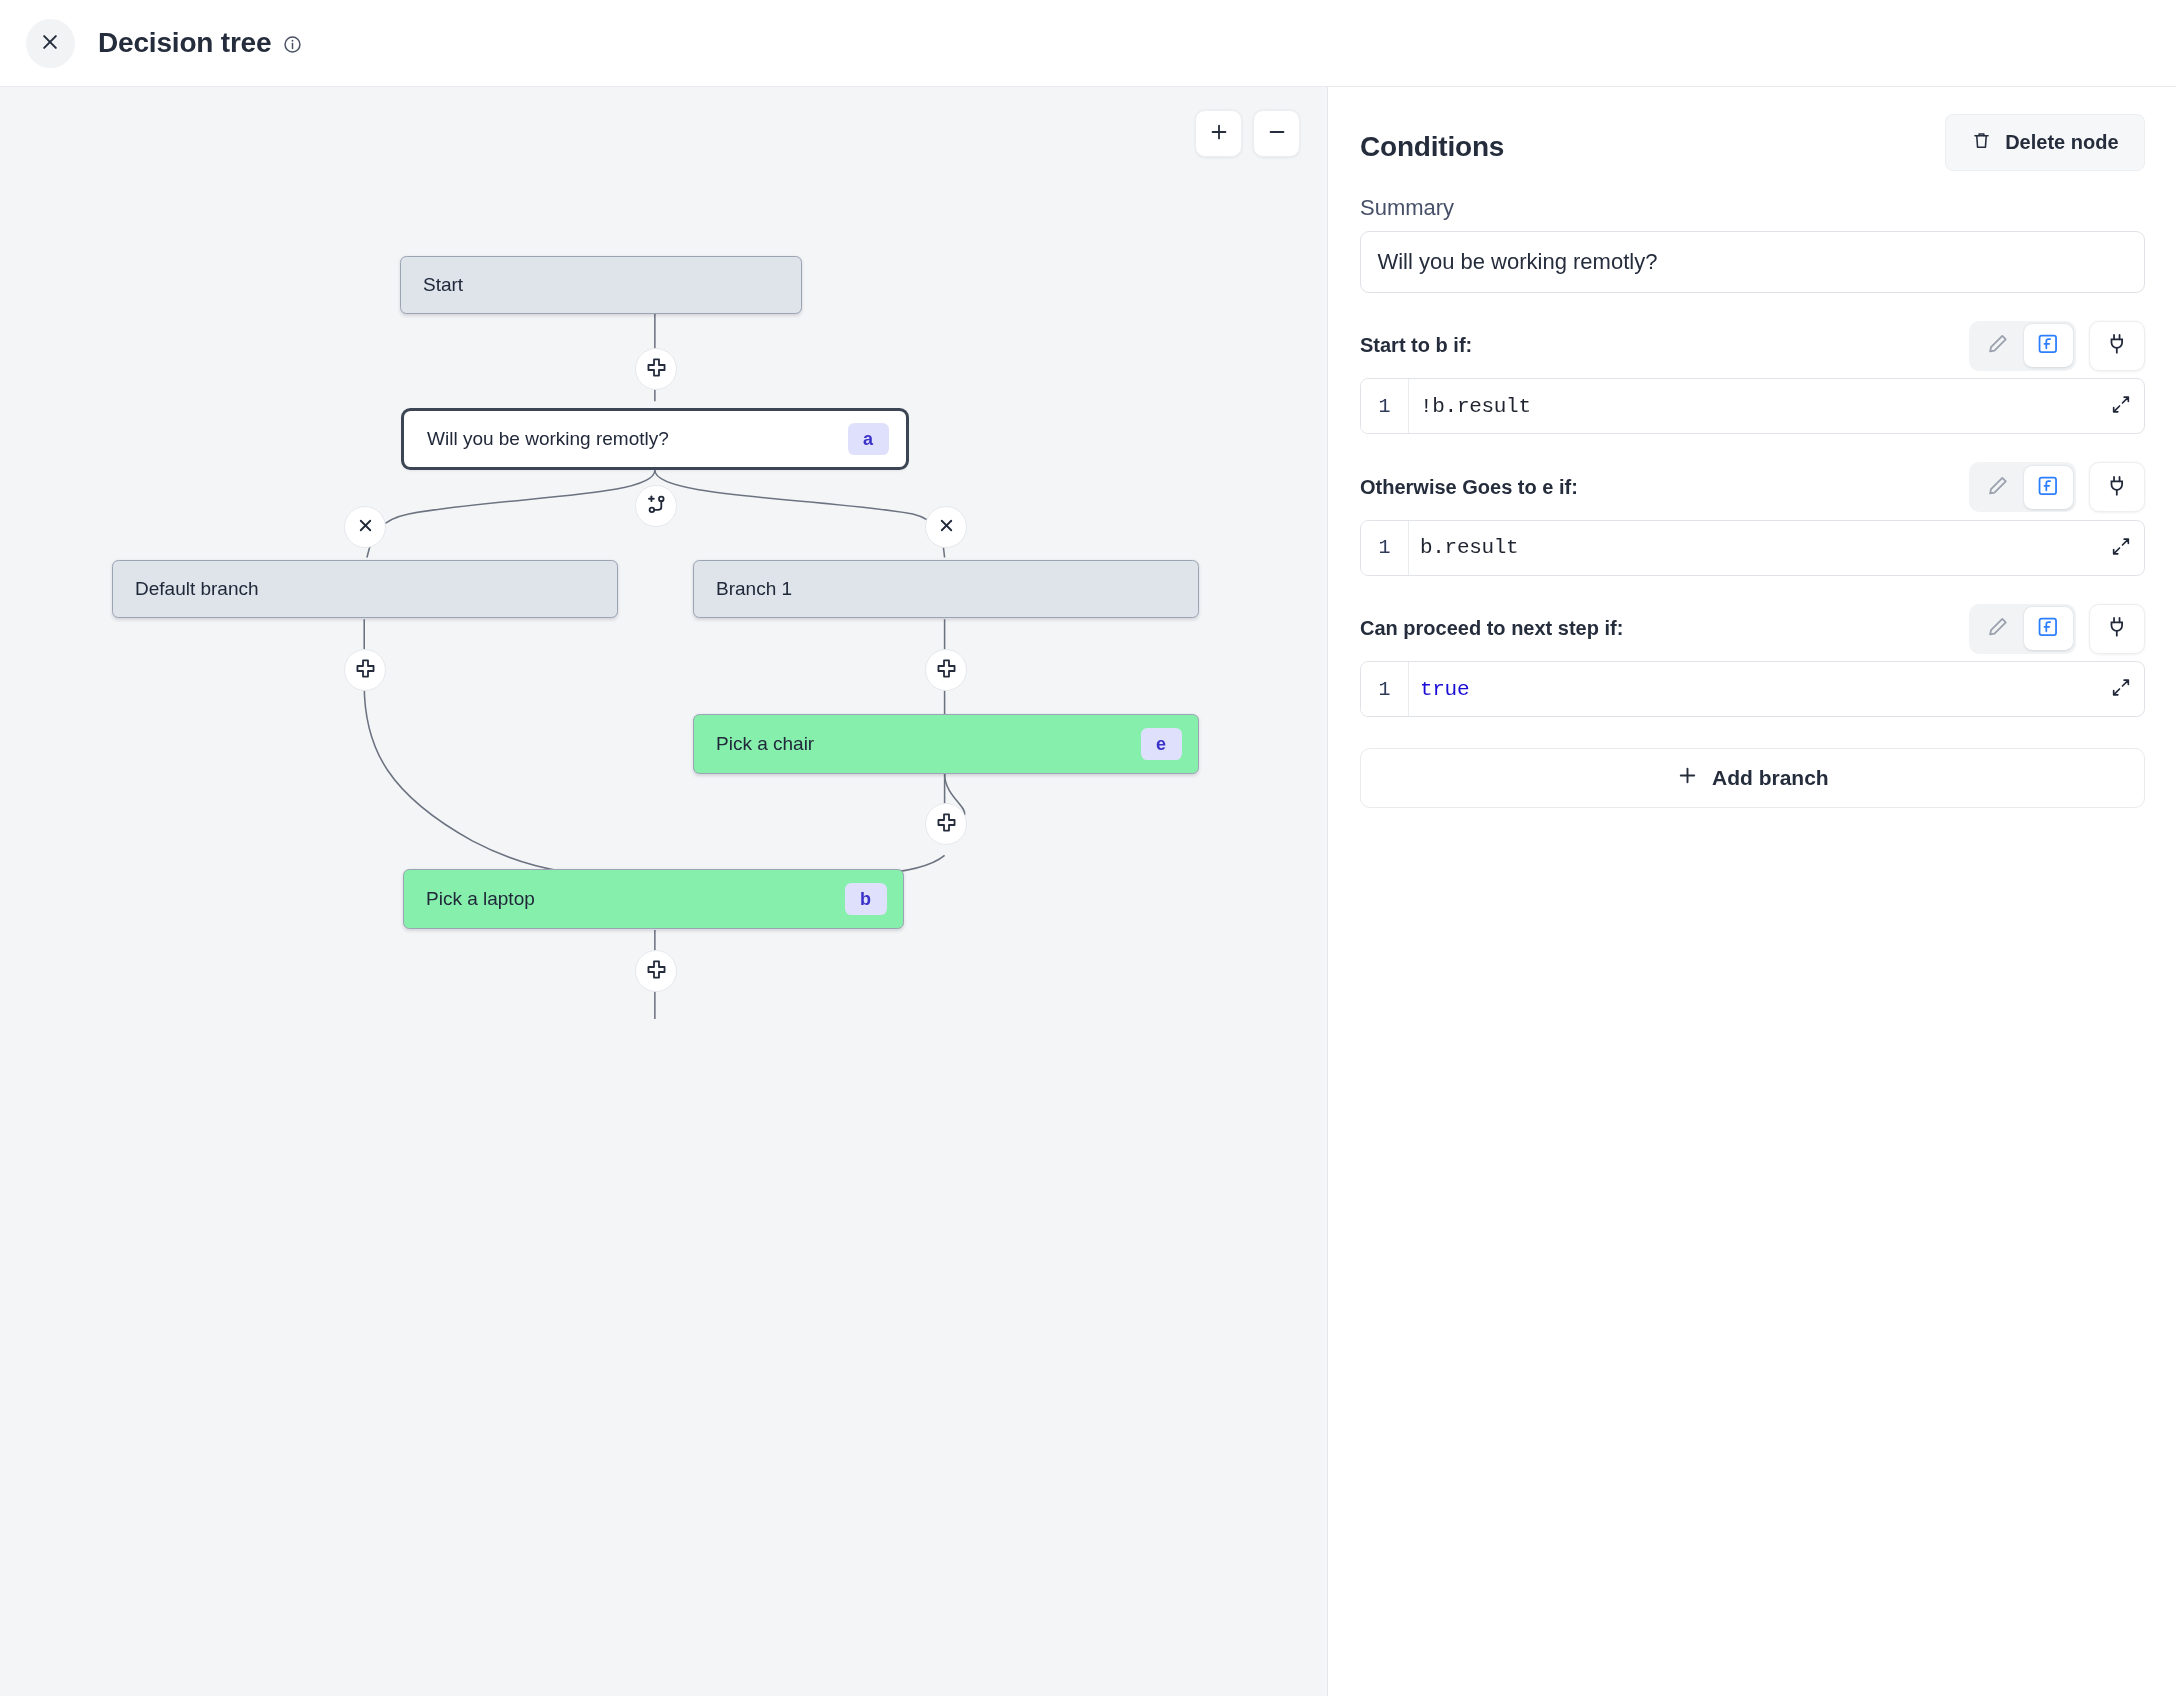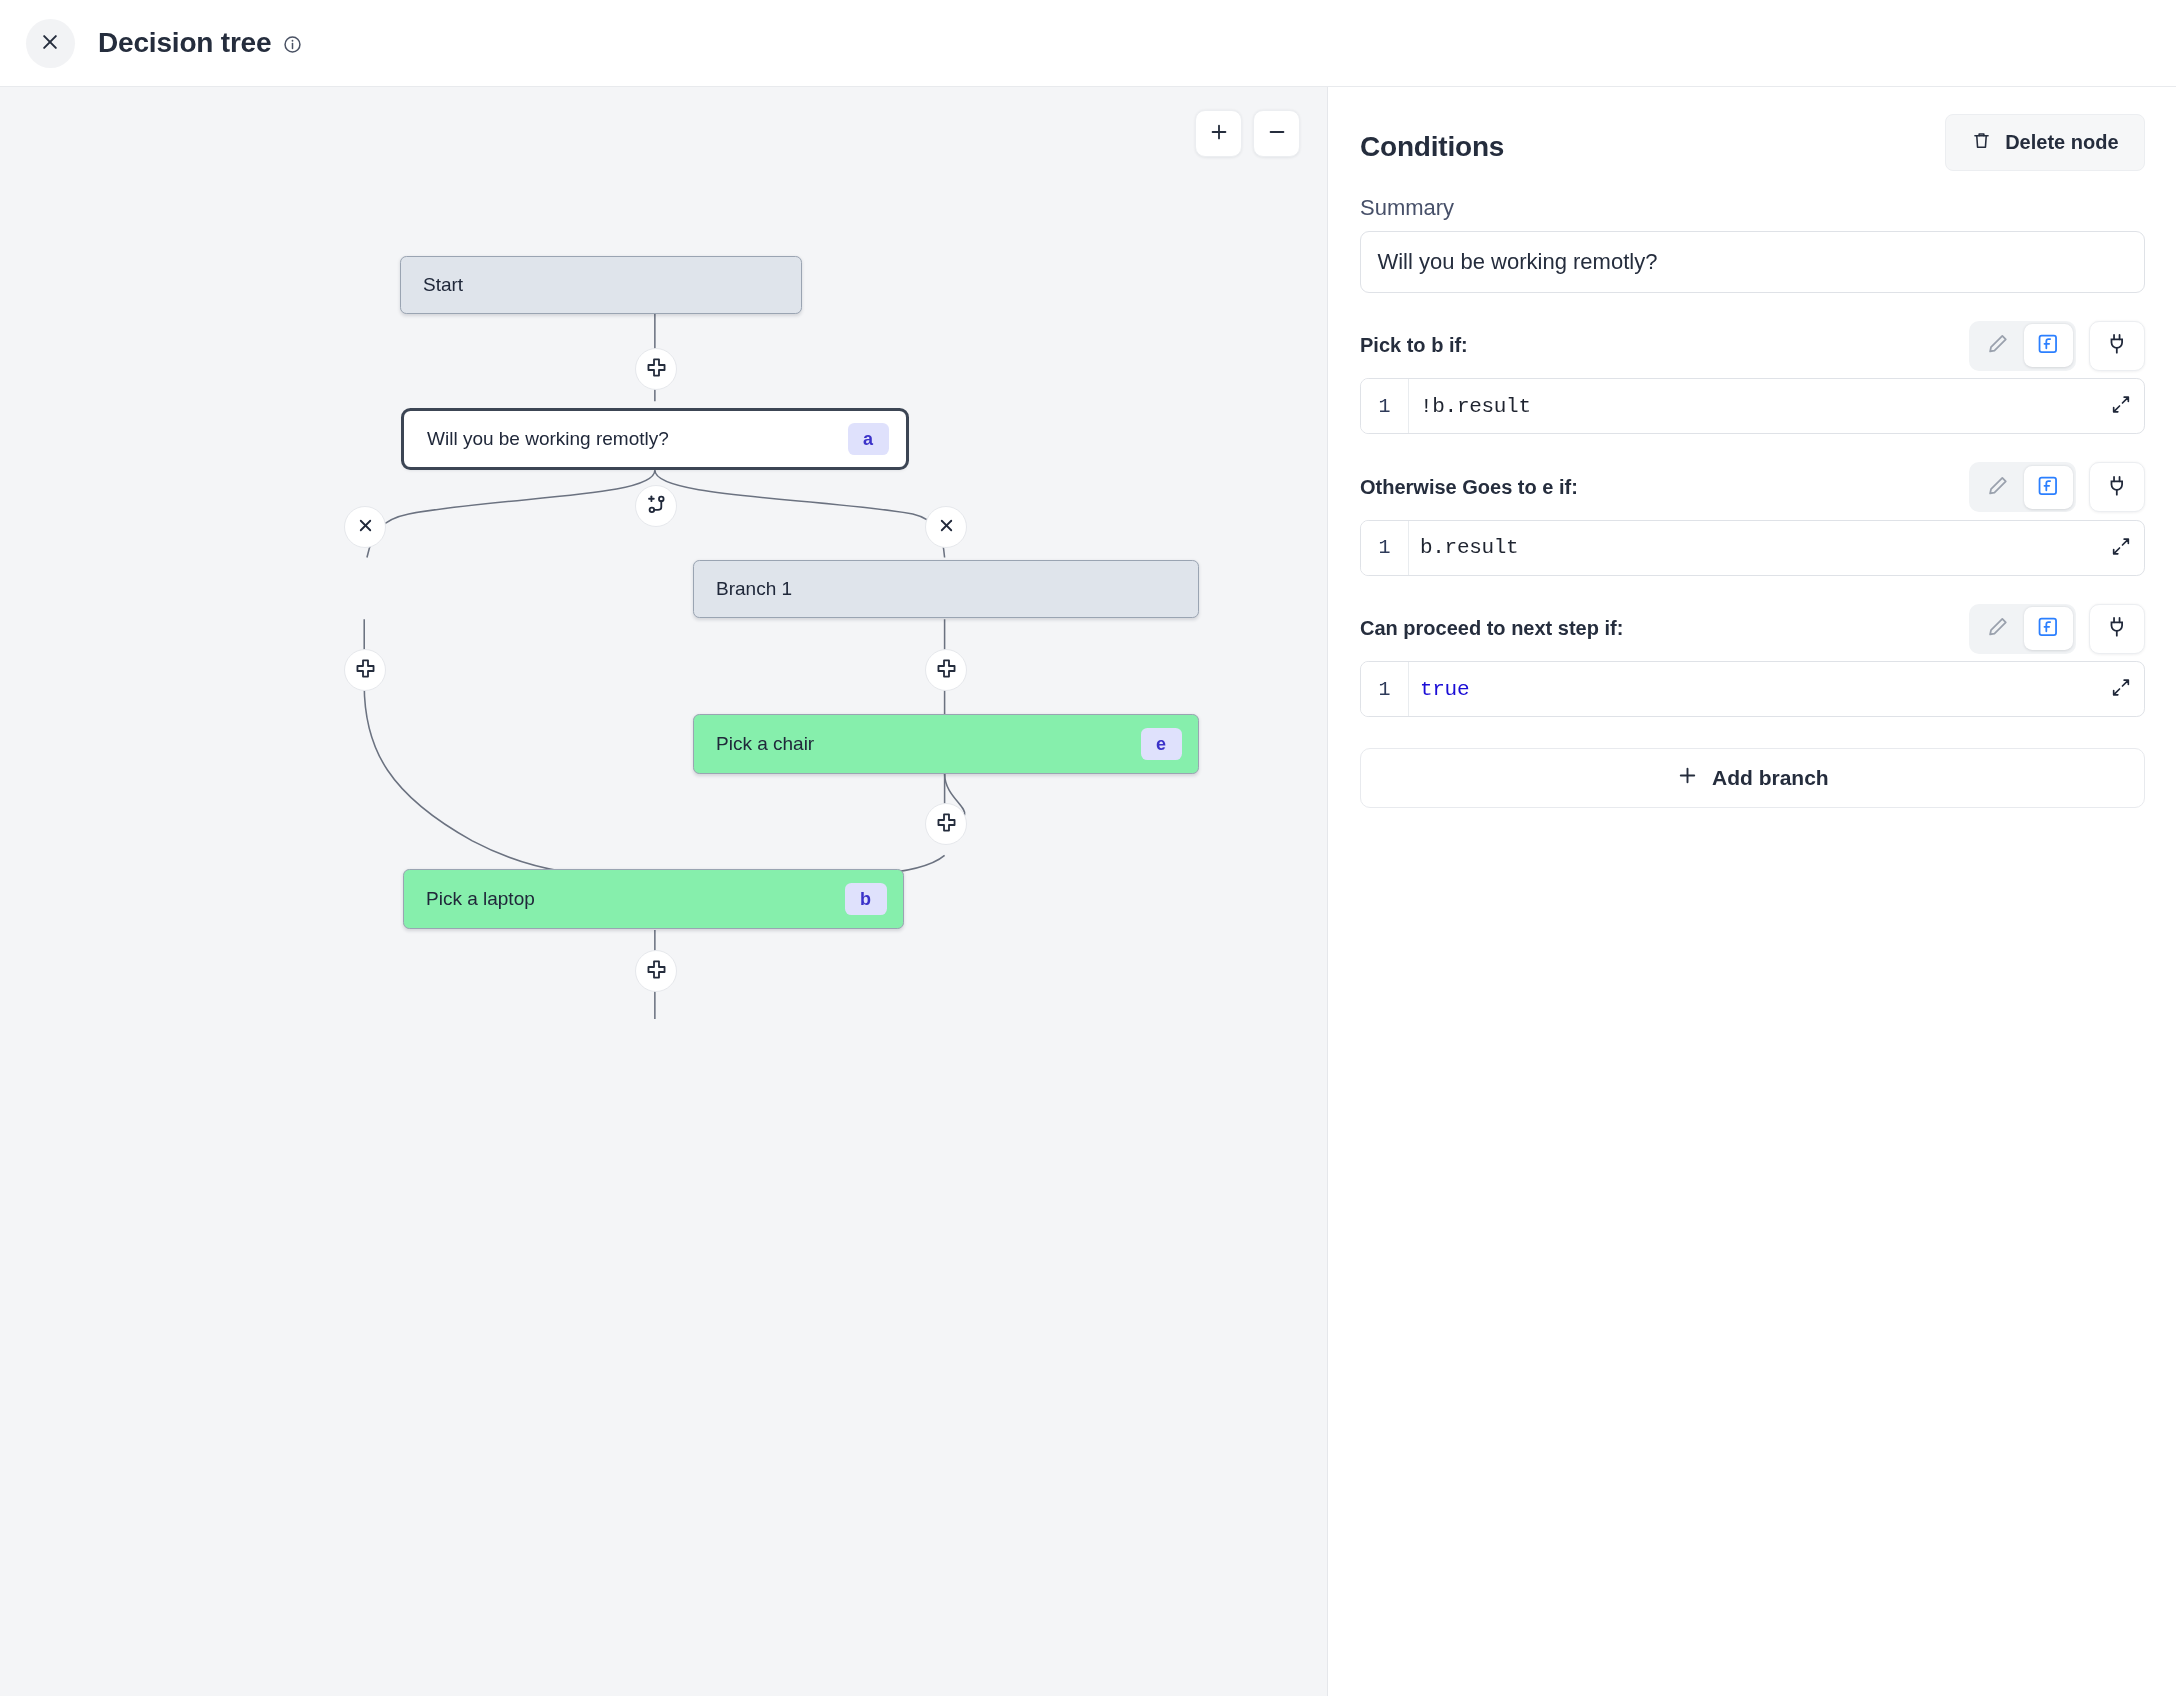--- a/index.html
+++ b/index.html
@@ -396,20 +396,23 @@
 
       <div class="node node-terminal" style="left:400px; top:169px; width:402px; height:58px;">
         <span class="node-label">Start</span>
       </div>
 
       <div class="node node-selected" style="left:404px; top:324px; width:502px; height:56px;">
         <span class="node-label">Will you be working remotly?</span>
         <span class="badge">a</span>
       </div>
 
+      <div class="node node-branch" style="left:112px; top:473px; width:506px; height:58px;">
+        <span class="node-label">Default branch</span>
+      </div>
 
       <div class="node node-branch" style="left:693px; top:473px; width:506px; height:58px;">
         <span class="node-label">Branch 1</span>
       </div>
 
       <div class="node node-step" style="left:693px; top:627px; width:506px; height:60px;">
         <span class="node-label">Pick a chair</span>
         <span class="badge">e</span>
       </div>
 
@@ -507,21 +510,21 @@
         <span>Delete node</span>
       </button>
     </div>
 
     <div class="field-label">Summary</div>
     <input class="summary-input" type="text" value="Will you be working remotly?" style="">
 
     
     <div class="cond-block">
       <div class="cond-row">
-        <div class="cond-name">Pick to b if:</div>
+        <div class="cond-name">Start to b if:</div>
         <div class="cond-actions">
           <div class="seg-group">
             <button class="seg-btn">
               <span>
                 <svg viewBox="0 0 24 24" fill="none" stroke="#9aa1ad" stroke-width="1.8" stroke-linecap="round" stroke-linejoin="round">
                   <path d="M16.6 3.9l3.5 3.5L8.6 18.9l-4.4.9.9-4.4z"></path>
                 </svg>
               </span>
             </button>
             <button class="seg-btn active">

